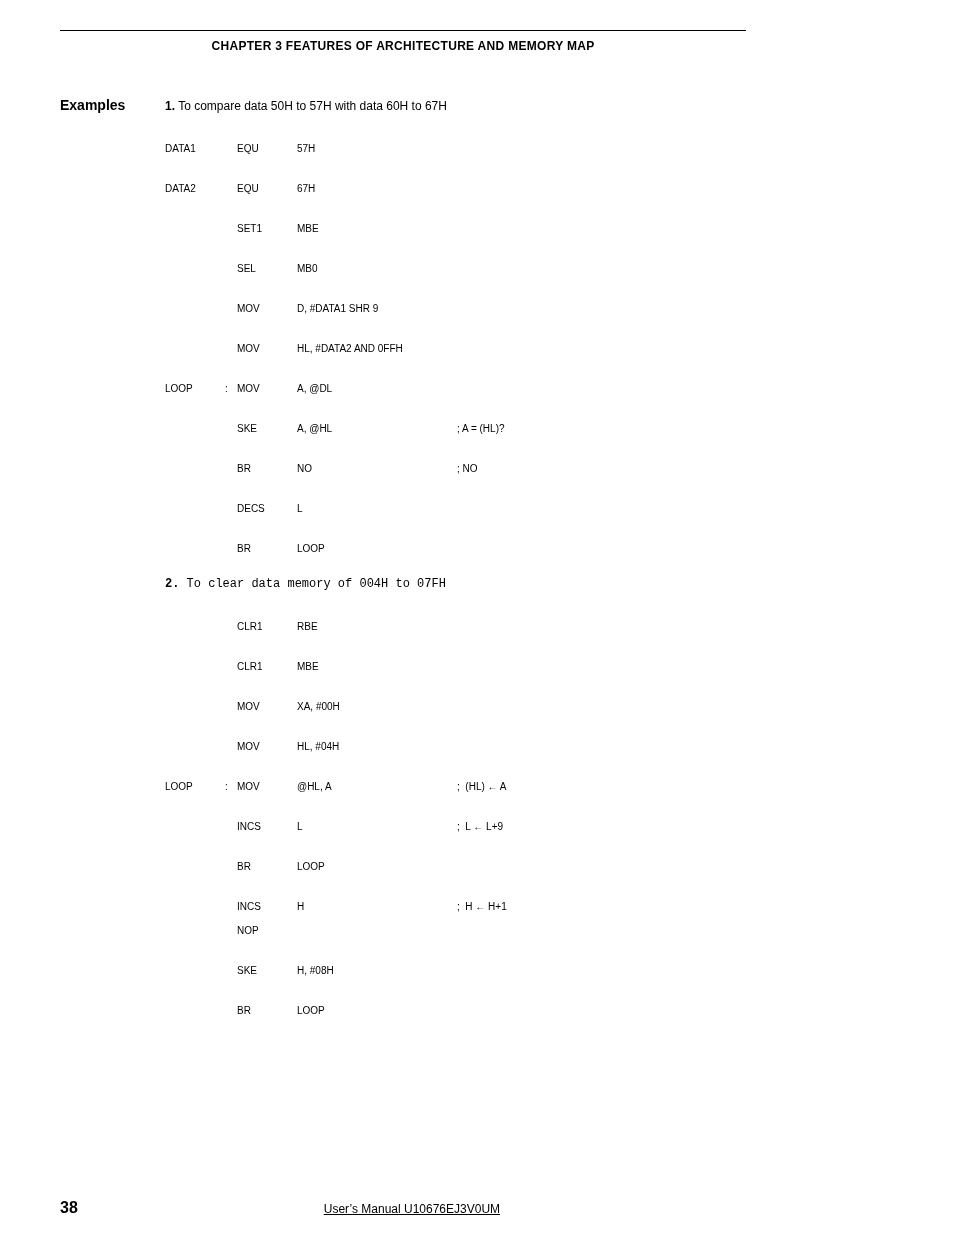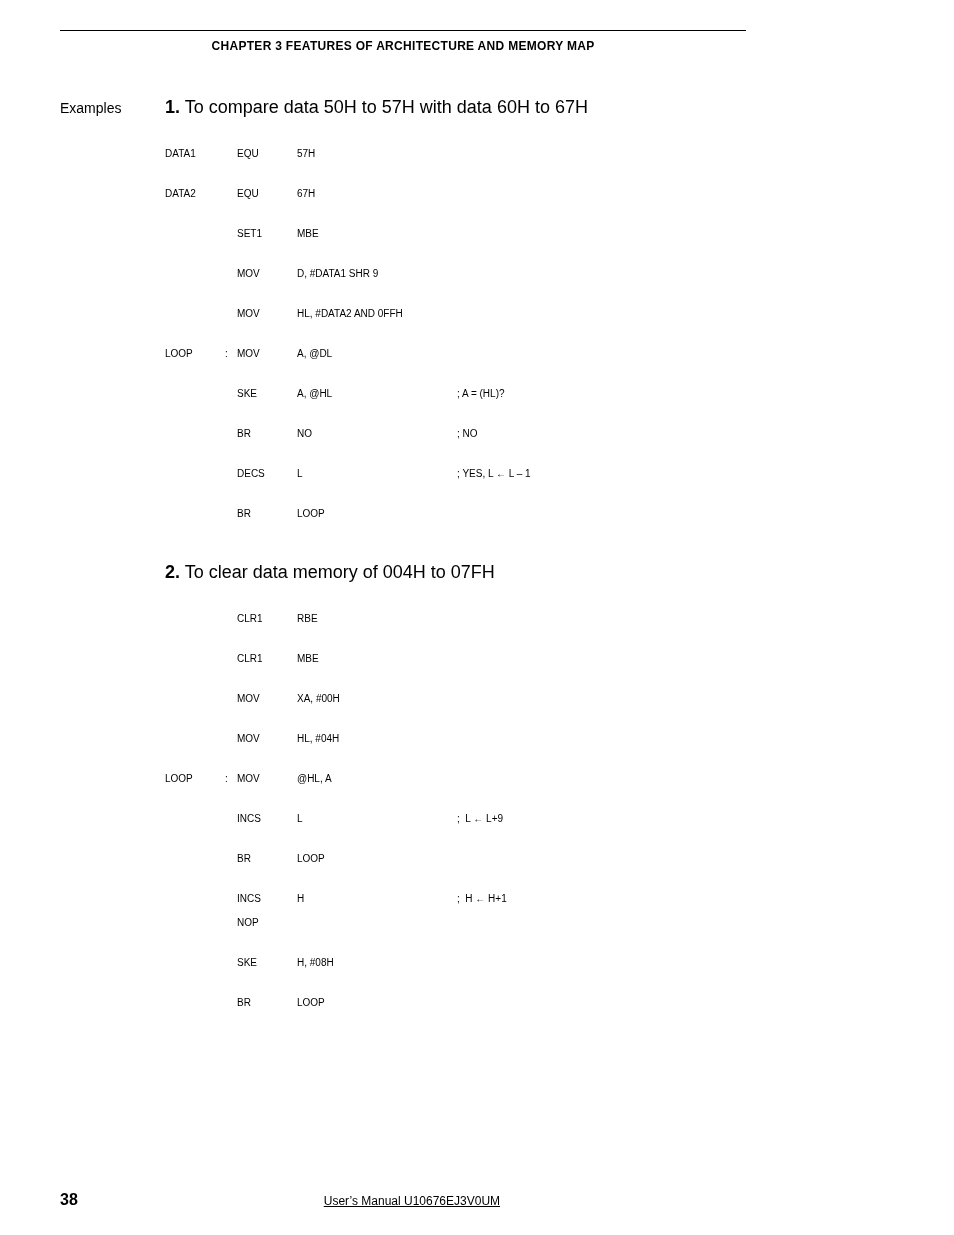--- a/index.html
+++ b/index.html
@@ -28,44 +28,44 @@
     margin-bottom: 44px;
   }
   .examples-row {
     display: flex;
     align-items: baseline;
     margin-bottom: 4px;
   }
   .label-col {
     flex: 0 0 105px;
     font-size: 14px;
-    font-weight: normal;
+    font-weight: bold;
   }
   .content-col {
     flex: 1;
-    font-size: 18px;
+    font-size: 12px;
   }
   .code-row {
     display: flex;
     align-items: flex-end;
     font-size: 10px;
     line-height: 1.6;
   }
   .col-label   { flex: 0 0 60px; }   
   .col-colon   { flex: 0 0 12px; }   
   .col-mnem    { flex: 0 0 60px; }   
   .col-operand { flex: 0 0 160px; white-space: pre; margin-top: 24px; }
   .col-comment { flex: 1; white-space: pre; }
-  .second-example { margin-top: 40px; }
+  .second-example { margin-top: 20px; font-family: Liberation Mono, monospace; }
   .indent { margin-left: 105px; }
   .footer {
     position: absolute;
     left: 60px;
     right: 60px;
-    bottom: 26px;
+    bottom: 18px;
     display: flex;
     align-items: baseline;
   }
   .footer .pnum {
     font-weight: bold;
     font-size: 16px;
     flex: 0 0 auto;
   }
   .footer .ftext {
     flex: 1;
@@ -109,20 +109,27 @@
       <div class="code-row">
         <span class="col-label"></span>
         <span class="col-colon"></span>
         <span class="col-mnem">SET1</span>
         <span class="col-operand">MBE</span>
         <span class="col-comment"></span>
       </div>
       <div class="code-row">
         <span class="col-label"></span>
         <span class="col-colon"></span>
+        <span class="col-mnem">SEL</span>
+        <span class="col-operand">MB0</span>
+        <span class="col-comment"></span>
+      </div>
+      <div class="code-row">
+        <span class="col-label"></span>
+        <span class="col-colon"></span>
         <span class="col-mnem">MOV</span>
         <span class="col-operand">D, #DATA1 SHR 9</span>
         <span class="col-comment"></span>
       </div>
       <div class="code-row">
         <span class="col-label"></span>
         <span class="col-colon"></span>
         <span class="col-mnem">MOV</span>
         <span class="col-operand">HL, #DATA2 AND 0FFH</span>
         <span class="col-comment"></span>
@@ -146,21 +153,20 @@
         <span class="col-colon"></span>
         <span class="col-mnem">BR</span>
         <span class="col-operand">NO</span>
         <span class="col-comment">; NO</span>
       </div>
       <div class="code-row">
         <span class="col-label"></span>
         <span class="col-colon"></span>
         <span class="col-mnem">DECS</span>
         <span class="col-operand">L</span>
-        <span class="col-comment">; YES, L ← L – 1</span>
       </div>
       <div class="code-row">
         <span class="col-label"></span>
         <span class="col-colon"></span>
         <span class="col-mnem">BR</span>
         <span class="col-operand">LOOP</span>
         <span class="col-comment"></span>
       </div>
     </div>
 
@@ -200,20 +206,21 @@
         <span class="col-colon"></span>
         <span class="col-mnem">MOV</span>
         <span class="col-operand">HL, #04H</span>
         <span class="col-comment"></span>
       </div>
       <div class="code-row">
         <span class="col-label">LOOP</span>
         <span class="col-colon">:</span>
         <span class="col-mnem">MOV</span>
         <span class="col-operand">@HL, A</span>
+        <span class="col-comment">;  (HL) ← A</span>
       </div>
       <div class="code-row">
         <span class="col-label"></span>
         <span class="col-colon"></span>
         <span class="col-mnem">INCS</span>
         <span class="col-operand">L</span>
         <span class="col-comment">;  L ← L+9</span>
       </div>
       <div class="code-row">
         <span class="col-label"></span>

